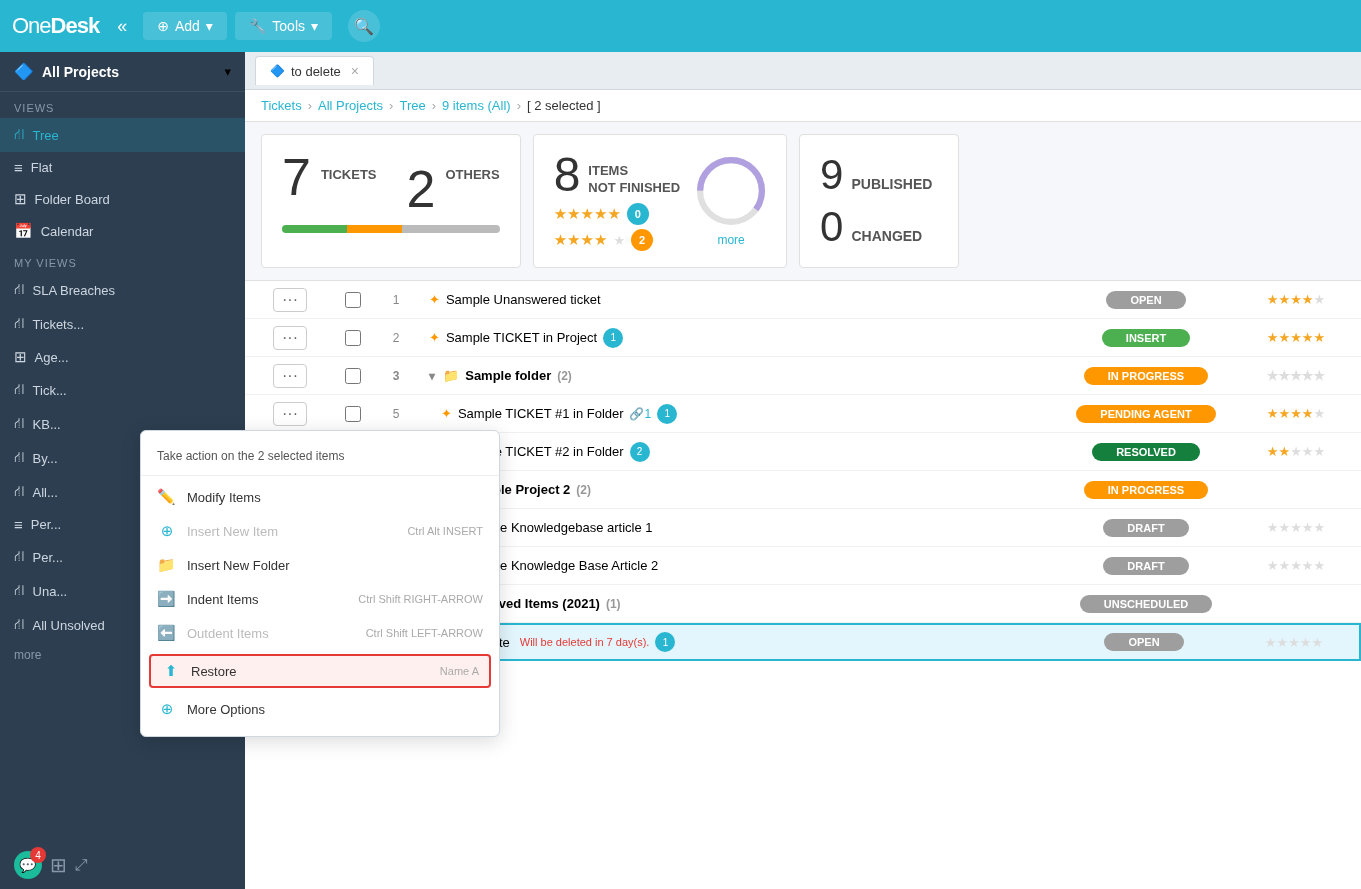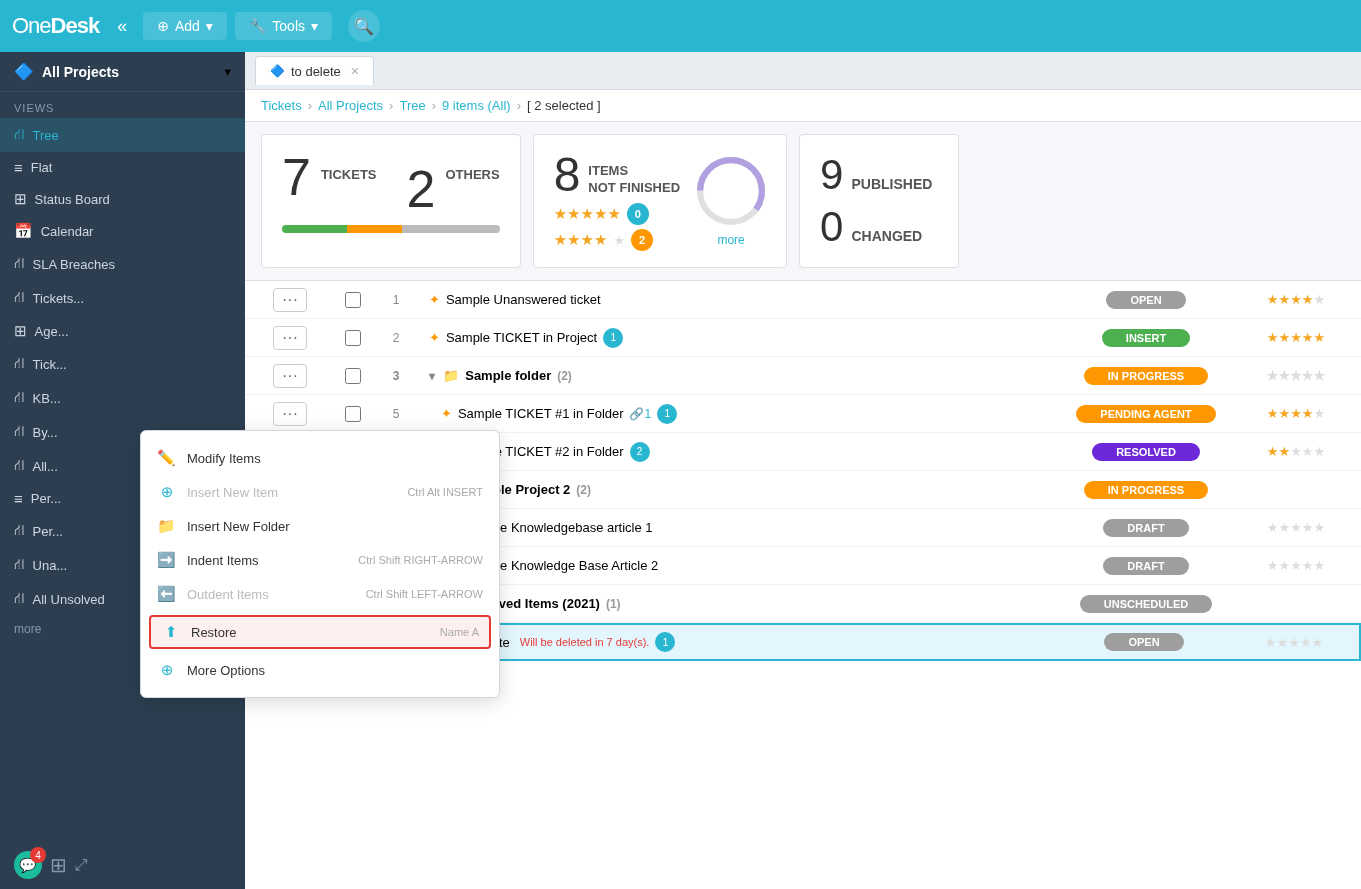--- a/index.html
+++ b/index.html
@@ -86,21 +86,21 @@
     .td-id { width: 50px; text-align: center; color: #888; font-size: 12px; }
     .td-name { flex: 1; display: flex; align-items: center; gap: 6px; }
     .td-status { width: 170px; display: flex; justify-content: center; }
     .td-priority { width: 130px; display: flex; justify-content: center; }
 
     .status-badge { padding: 3px 24px; border-radius: 12px; font-size: 11px; font-weight: 700; color: white; }
     .status-open { background: #9e9e9e; }
     .status-closed { background: #4caf50; }
     .status-inprogress { background: #ff9800; }
     .status-pending { background: #ff9800; }
-    .status-resolved { background: #6d28d9; }
+    .status-resolved { background: #15803d; }
     .status-draft { background: #9e9e9e; }
     .status-unscheduled { background: #9e9e9e; }
 
     .actions-btn { background: none; border: 1px solid #ccc; border-radius: 4px; padding: 2px 8px; cursor: pointer; font-size: 16px; color: #666; }
     .checkbox { width: 16px; height: 16px; cursor: pointer; }
 
     .indent-1 { padding-left: 20px; }
 
     .comment-badge { background: #29b6d1; color: white; border-radius: 50%; width: 20px; height: 20px; font-size: 10px; display: flex; align-items: center; justify-content: center; }
     .attach-badge { color: #29b6d1; font-size: 12px; display: flex; align-items: center; gap: 2px; }
@@ -160,26 +160,27 @@
     <div class="sidebar-item active">
       <span class="sidebar-item-icon">⛙</span>
       <span>Tree</span>
     </div>
     <div class="sidebar-item">
       <span class="sidebar-item-icon">≡</span>
       <span>Flat</span>
     </div>
     <div class="sidebar-item">
       <span class="sidebar-item-icon">⊞</span>
-      <span>Status Board</span>
+      <span>Folder Board</span>
     </div>
     <div class="sidebar-item">
       <span class="sidebar-item-icon">📅</span>
       <span>Calendar</span>
     </div>
+    <div class="sidebar-section-label" style="display:flex;align-items:center;justify-content:space-between;">MY VIEWS</div>
     <div class="sidebar-item">
       <span class="sidebar-item-icon">⛙</span>
       <span>SLA Breaches</span>
     </div>
     <div class="sidebar-item">
       <span class="sidebar-item-icon">⛙</span>
       <span>Tickets...</span>
     </div>
     <div class="sidebar-item">
       <span class="sidebar-item-icon">⊞</span>
@@ -526,20 +527,21 @@
           </div>
         <div class="td td-priority">
             <span style="color:#ddd;">★★★★★</span>
           </div>
       </div>
     </div>
   </div>
 </div>
 
 <div class="context-menu">
+  <div class="context-menu-header">Take action on the 2 selected items</div>
   <div class="context-menu-item">
     <span class="context-menu-item-icon">✏️</span>
     <span>Modify Items</span>
   </div>
   <div class="context-menu-item disabled">
     <span class="context-menu-item-icon">⊕</span>
     <span>Insert New Item</span>
     <span class="context-menu-item-shortcut">Ctrl Alt INSERT</span>
   </div>
   <div class="context-menu-item">

